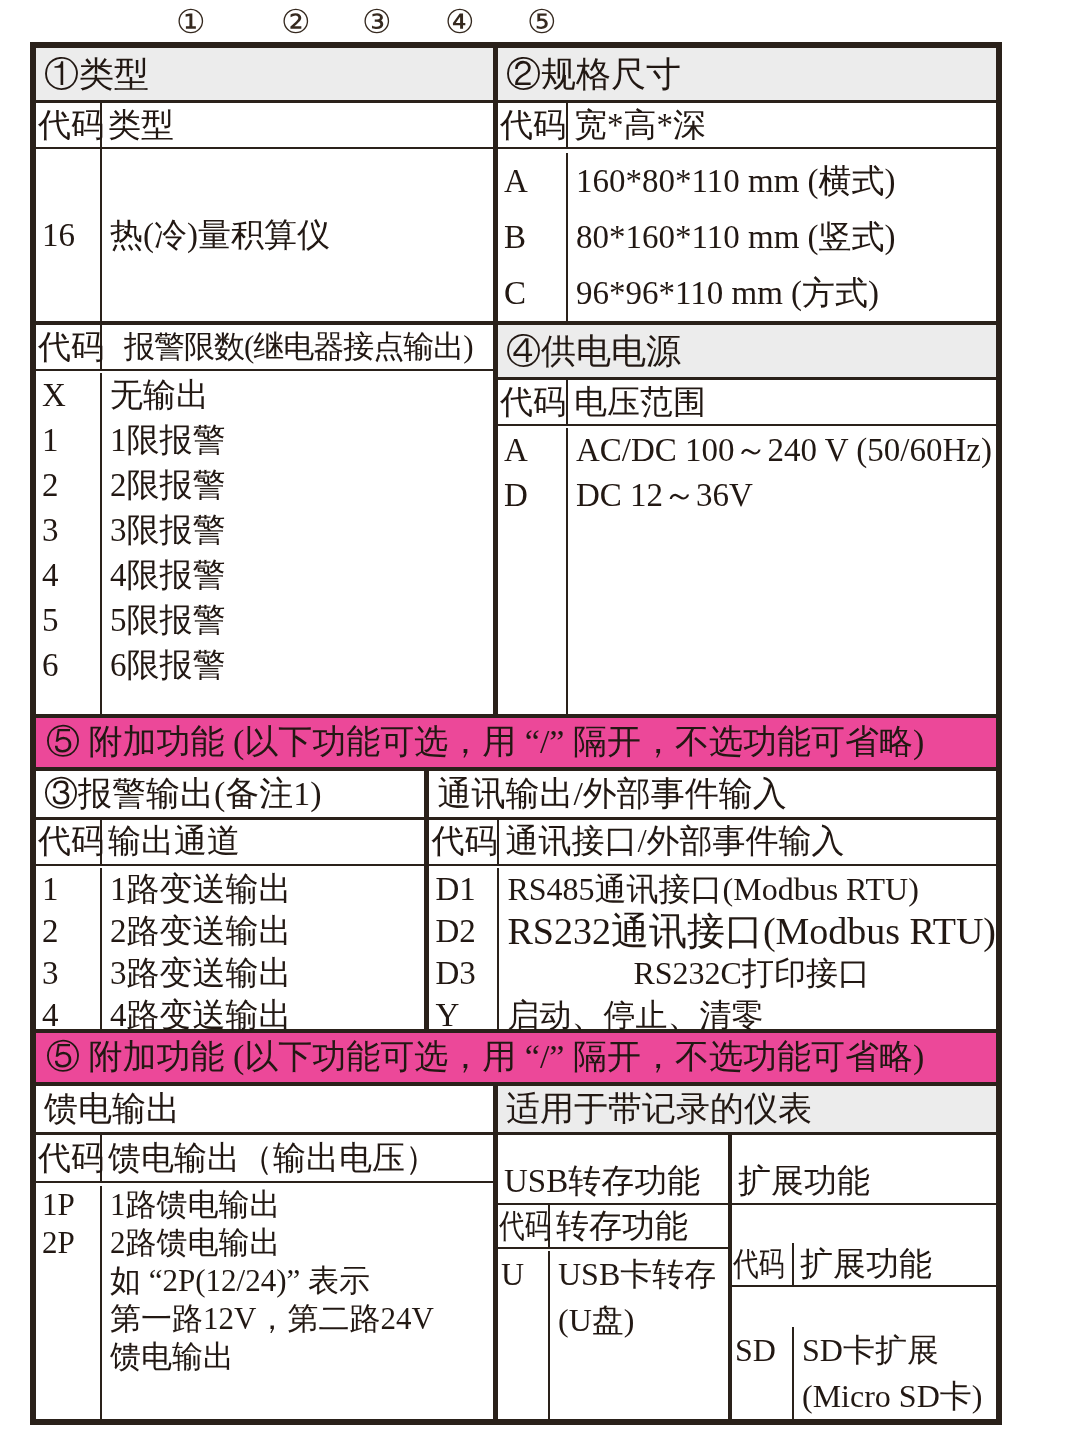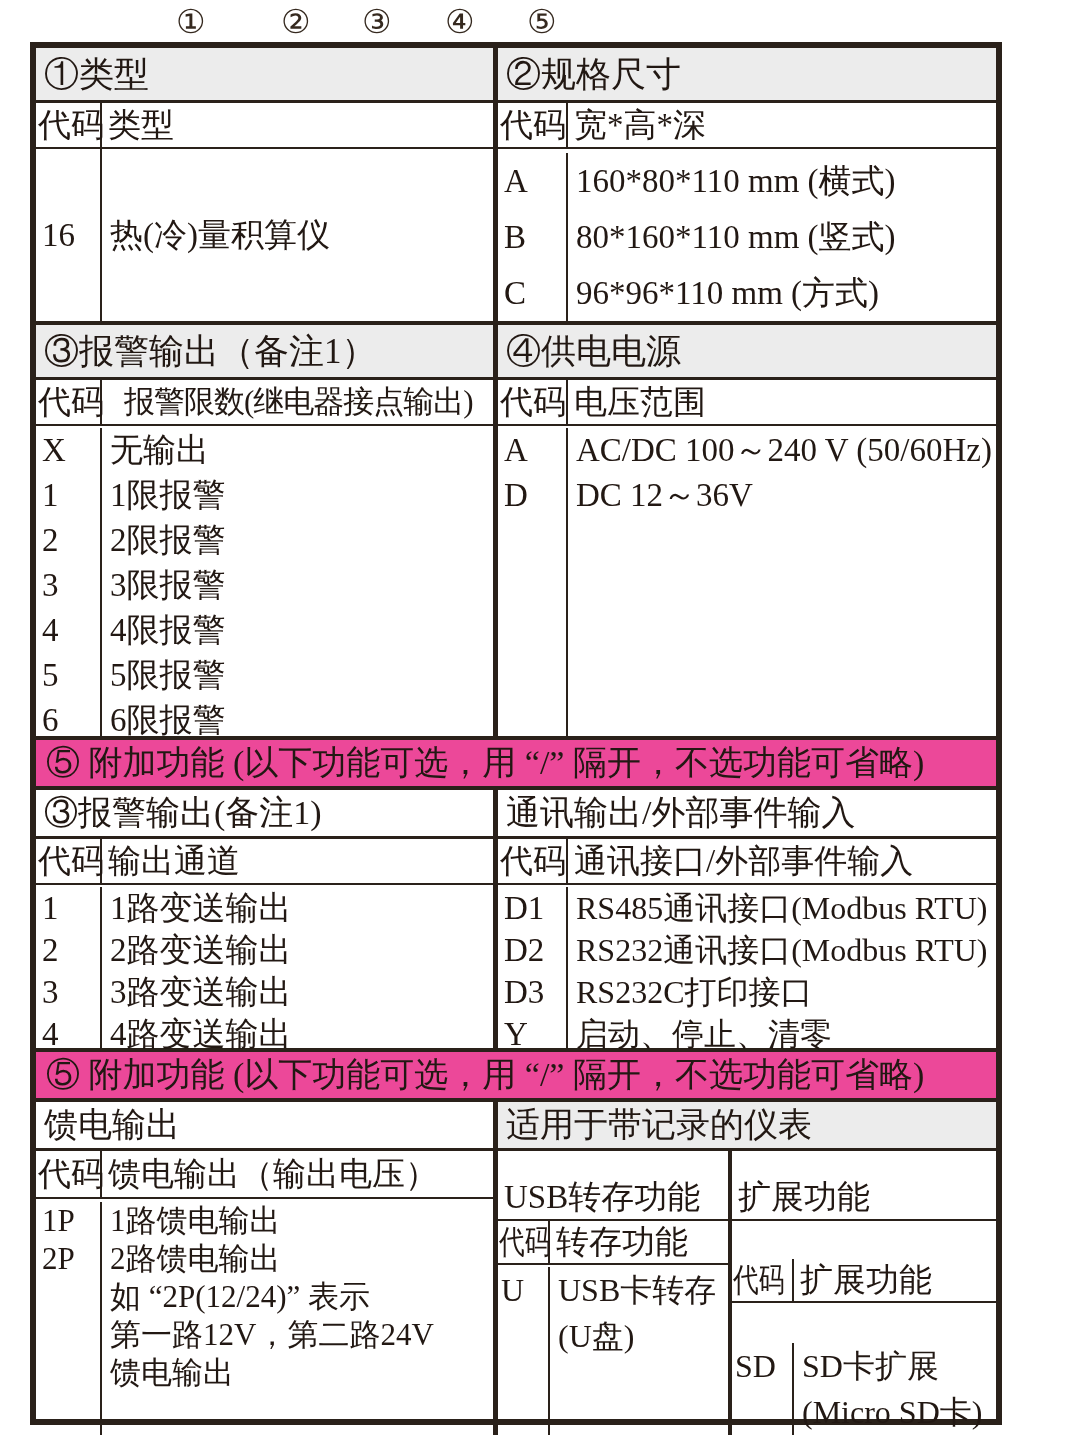--- a/index.html
+++ b/index.html
@@ -126,21 +126,20 @@
             <span class="ln">160*80*110 mm (横式)</span>
             <span class="ln">80*160*110 mm (竖式)</span>
             <span class="ln">96*96*110 mm (方式)</span>
           </div>
         </div>
       </div>
     </div>
 
     <div class="band bb-thick" style="height:415px;">
       <div class="half left">
-        <div class="sec-title">③报警输出（备注1）</div>
         <div class="colhead">
           <div class="code-h">代码</div>
           <div class="desc-h tight">报警限数(继电器接点输出)</div>
         </div>
         <div class="body lh45" style="padding-top:2px;">
           <div class="codes">
             <span class="ln">X</span>
             <span class="ln">1</span>
             <span class="ln">2</span>
             <span class="ln">3</span>
@@ -210,22 +209,22 @@
         </div>
         <div class="body lh42" style="padding-top:2px;">
           <div class="codes">
             <span class="ln">D1</span>
             <span class="ln">D2</span>
             <span class="ln">D3</span>
             <span class="ln">Y</span>
           </div>
           <div class="descs">
             <span class="ln" style="font-size:32px;">RS485通讯接口(Modbus RTU)</span>
-            <span class="ln" style="font-size:32px;">RS232通讯接口(Modbus RTU)</span>
-            <span class="ln" style="font-size:32px;">RS232C打印接口</span>
+            <span class="ln" style="font-size:38px;">RS232通讯接口(Modbus RTU)</span>
+            <span class="ln" style="font-size:32px;text-align:center;">RS232C打印接口</span>
             <span class="ln" style="font-size:32px;">启动、停止、清零</span>
           </div>
         </div>
       </div>
     </div>
 
     <div class="banner">⑤ 附加功能 (以下功能可选，用 “/” 隔开，不选功能可省略)</div>
 
     <div class="band" style="flex:1;">
       <div class="half left">

